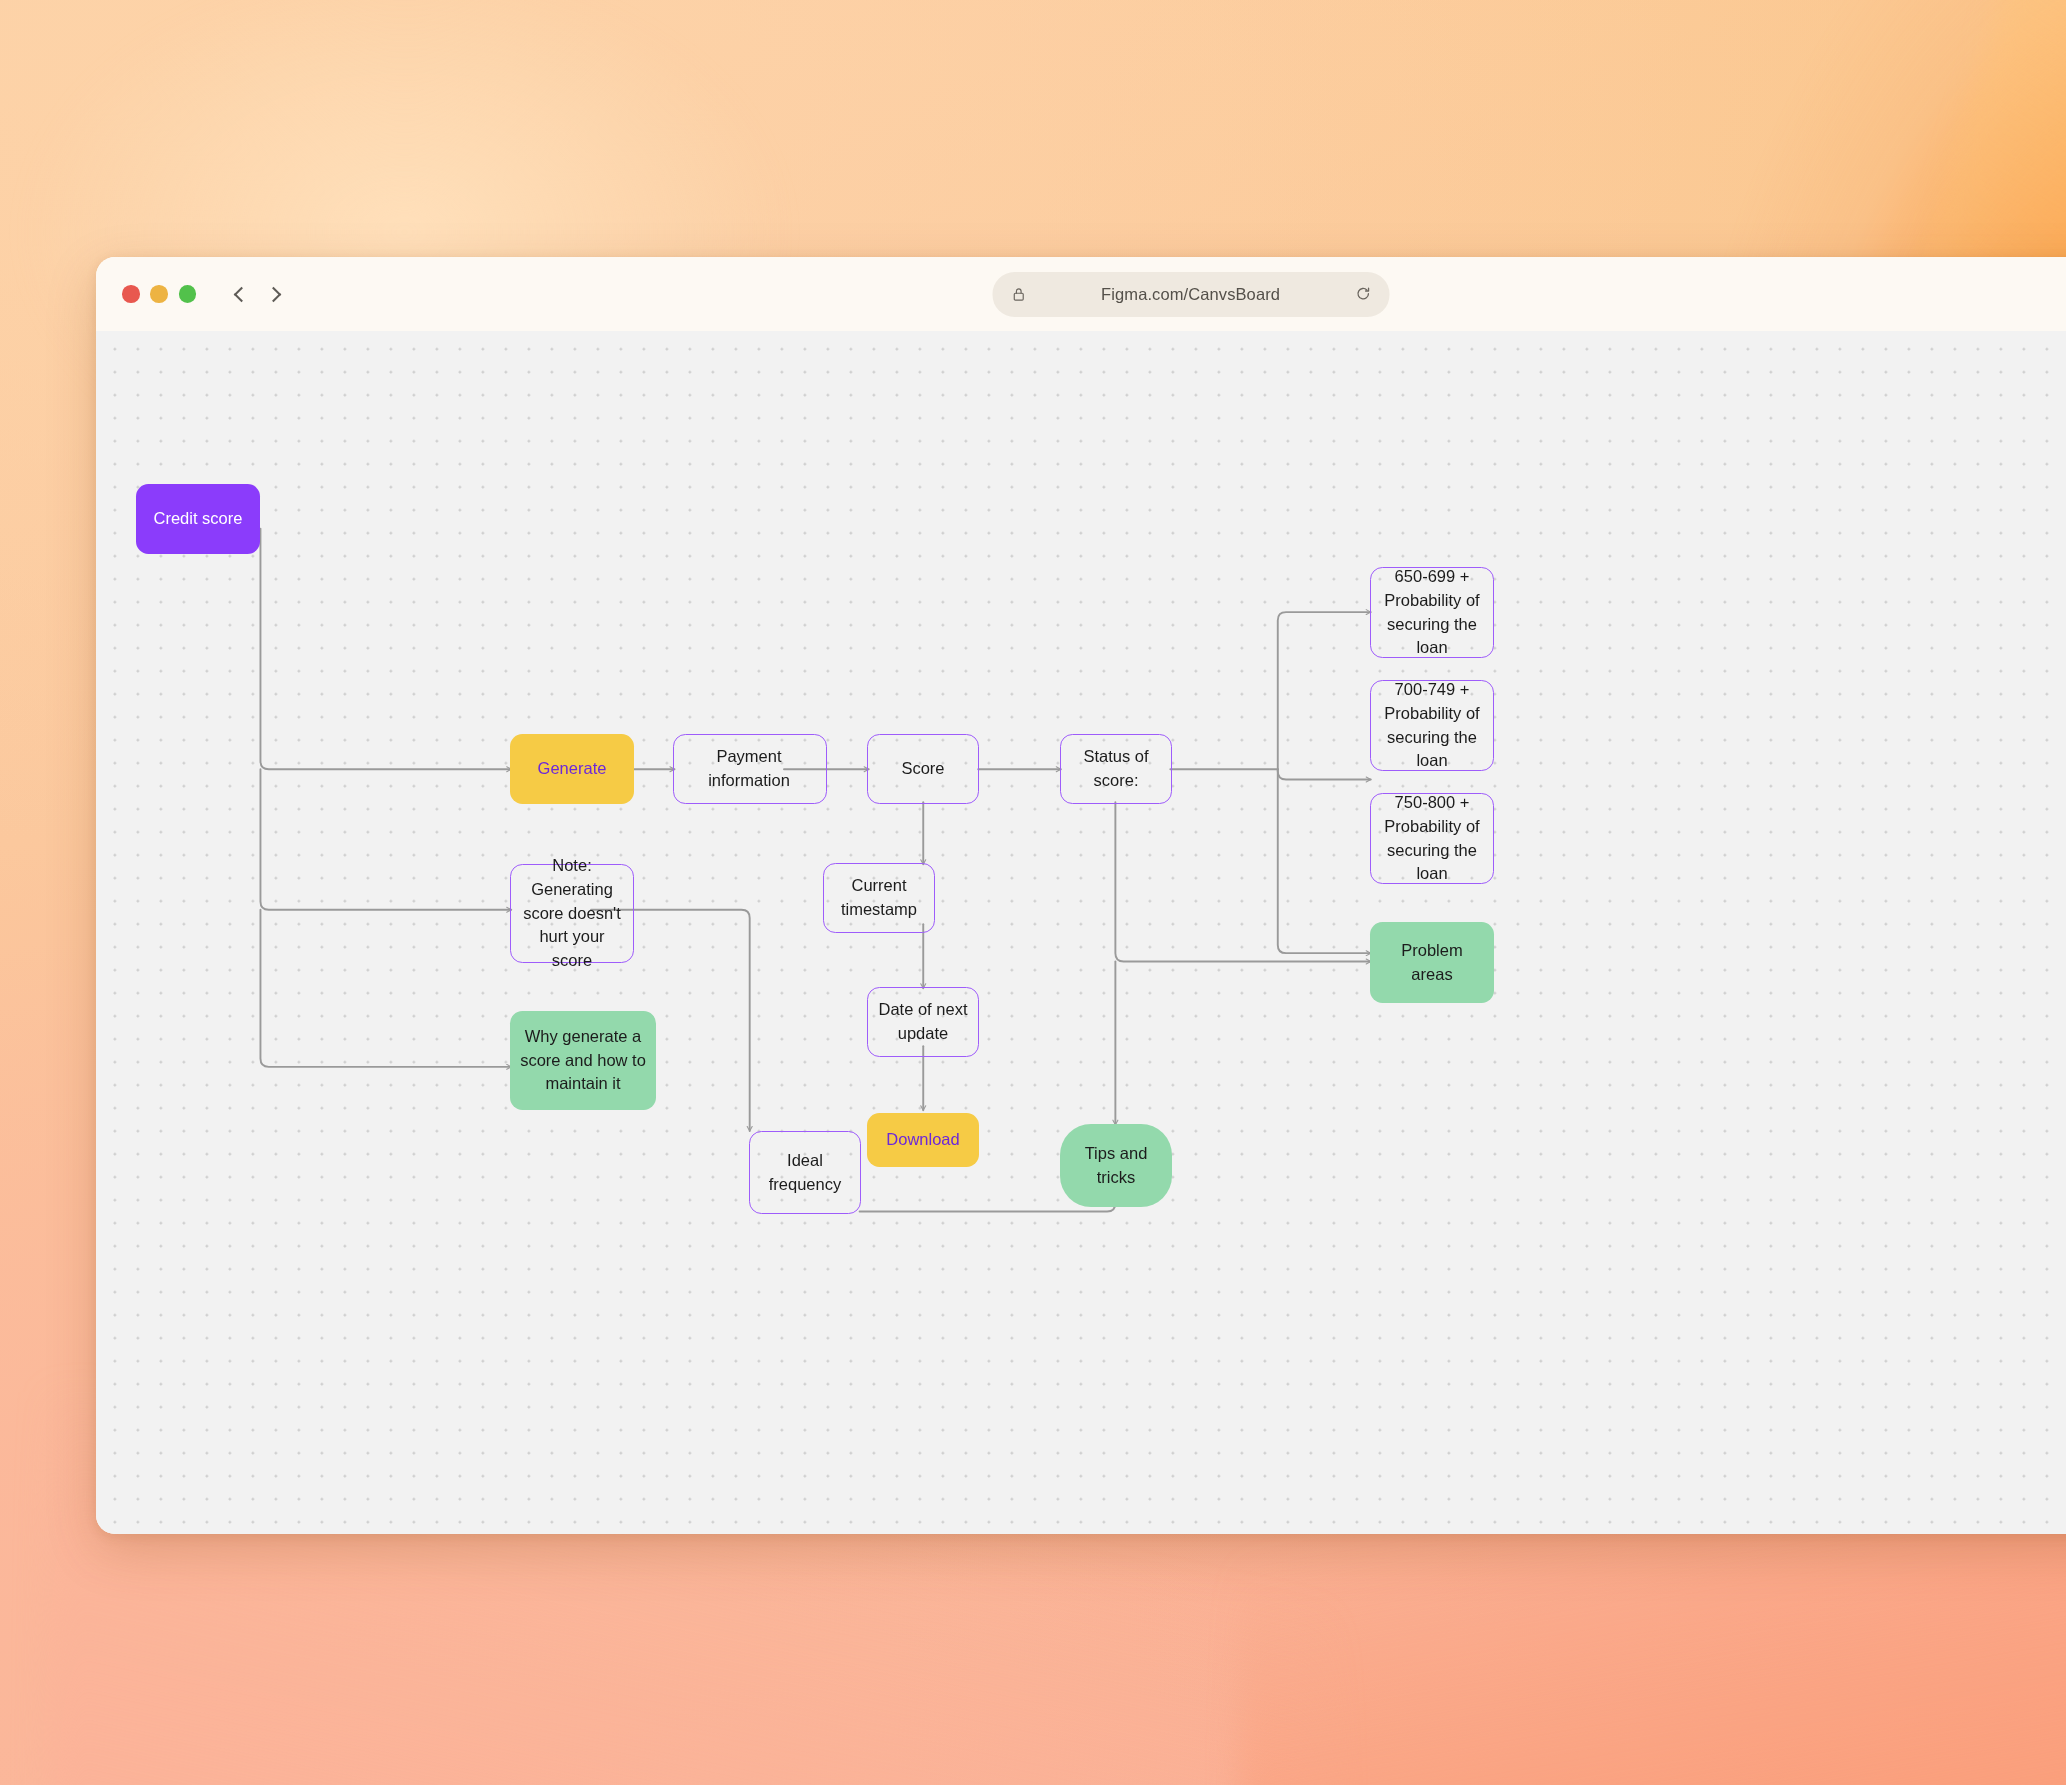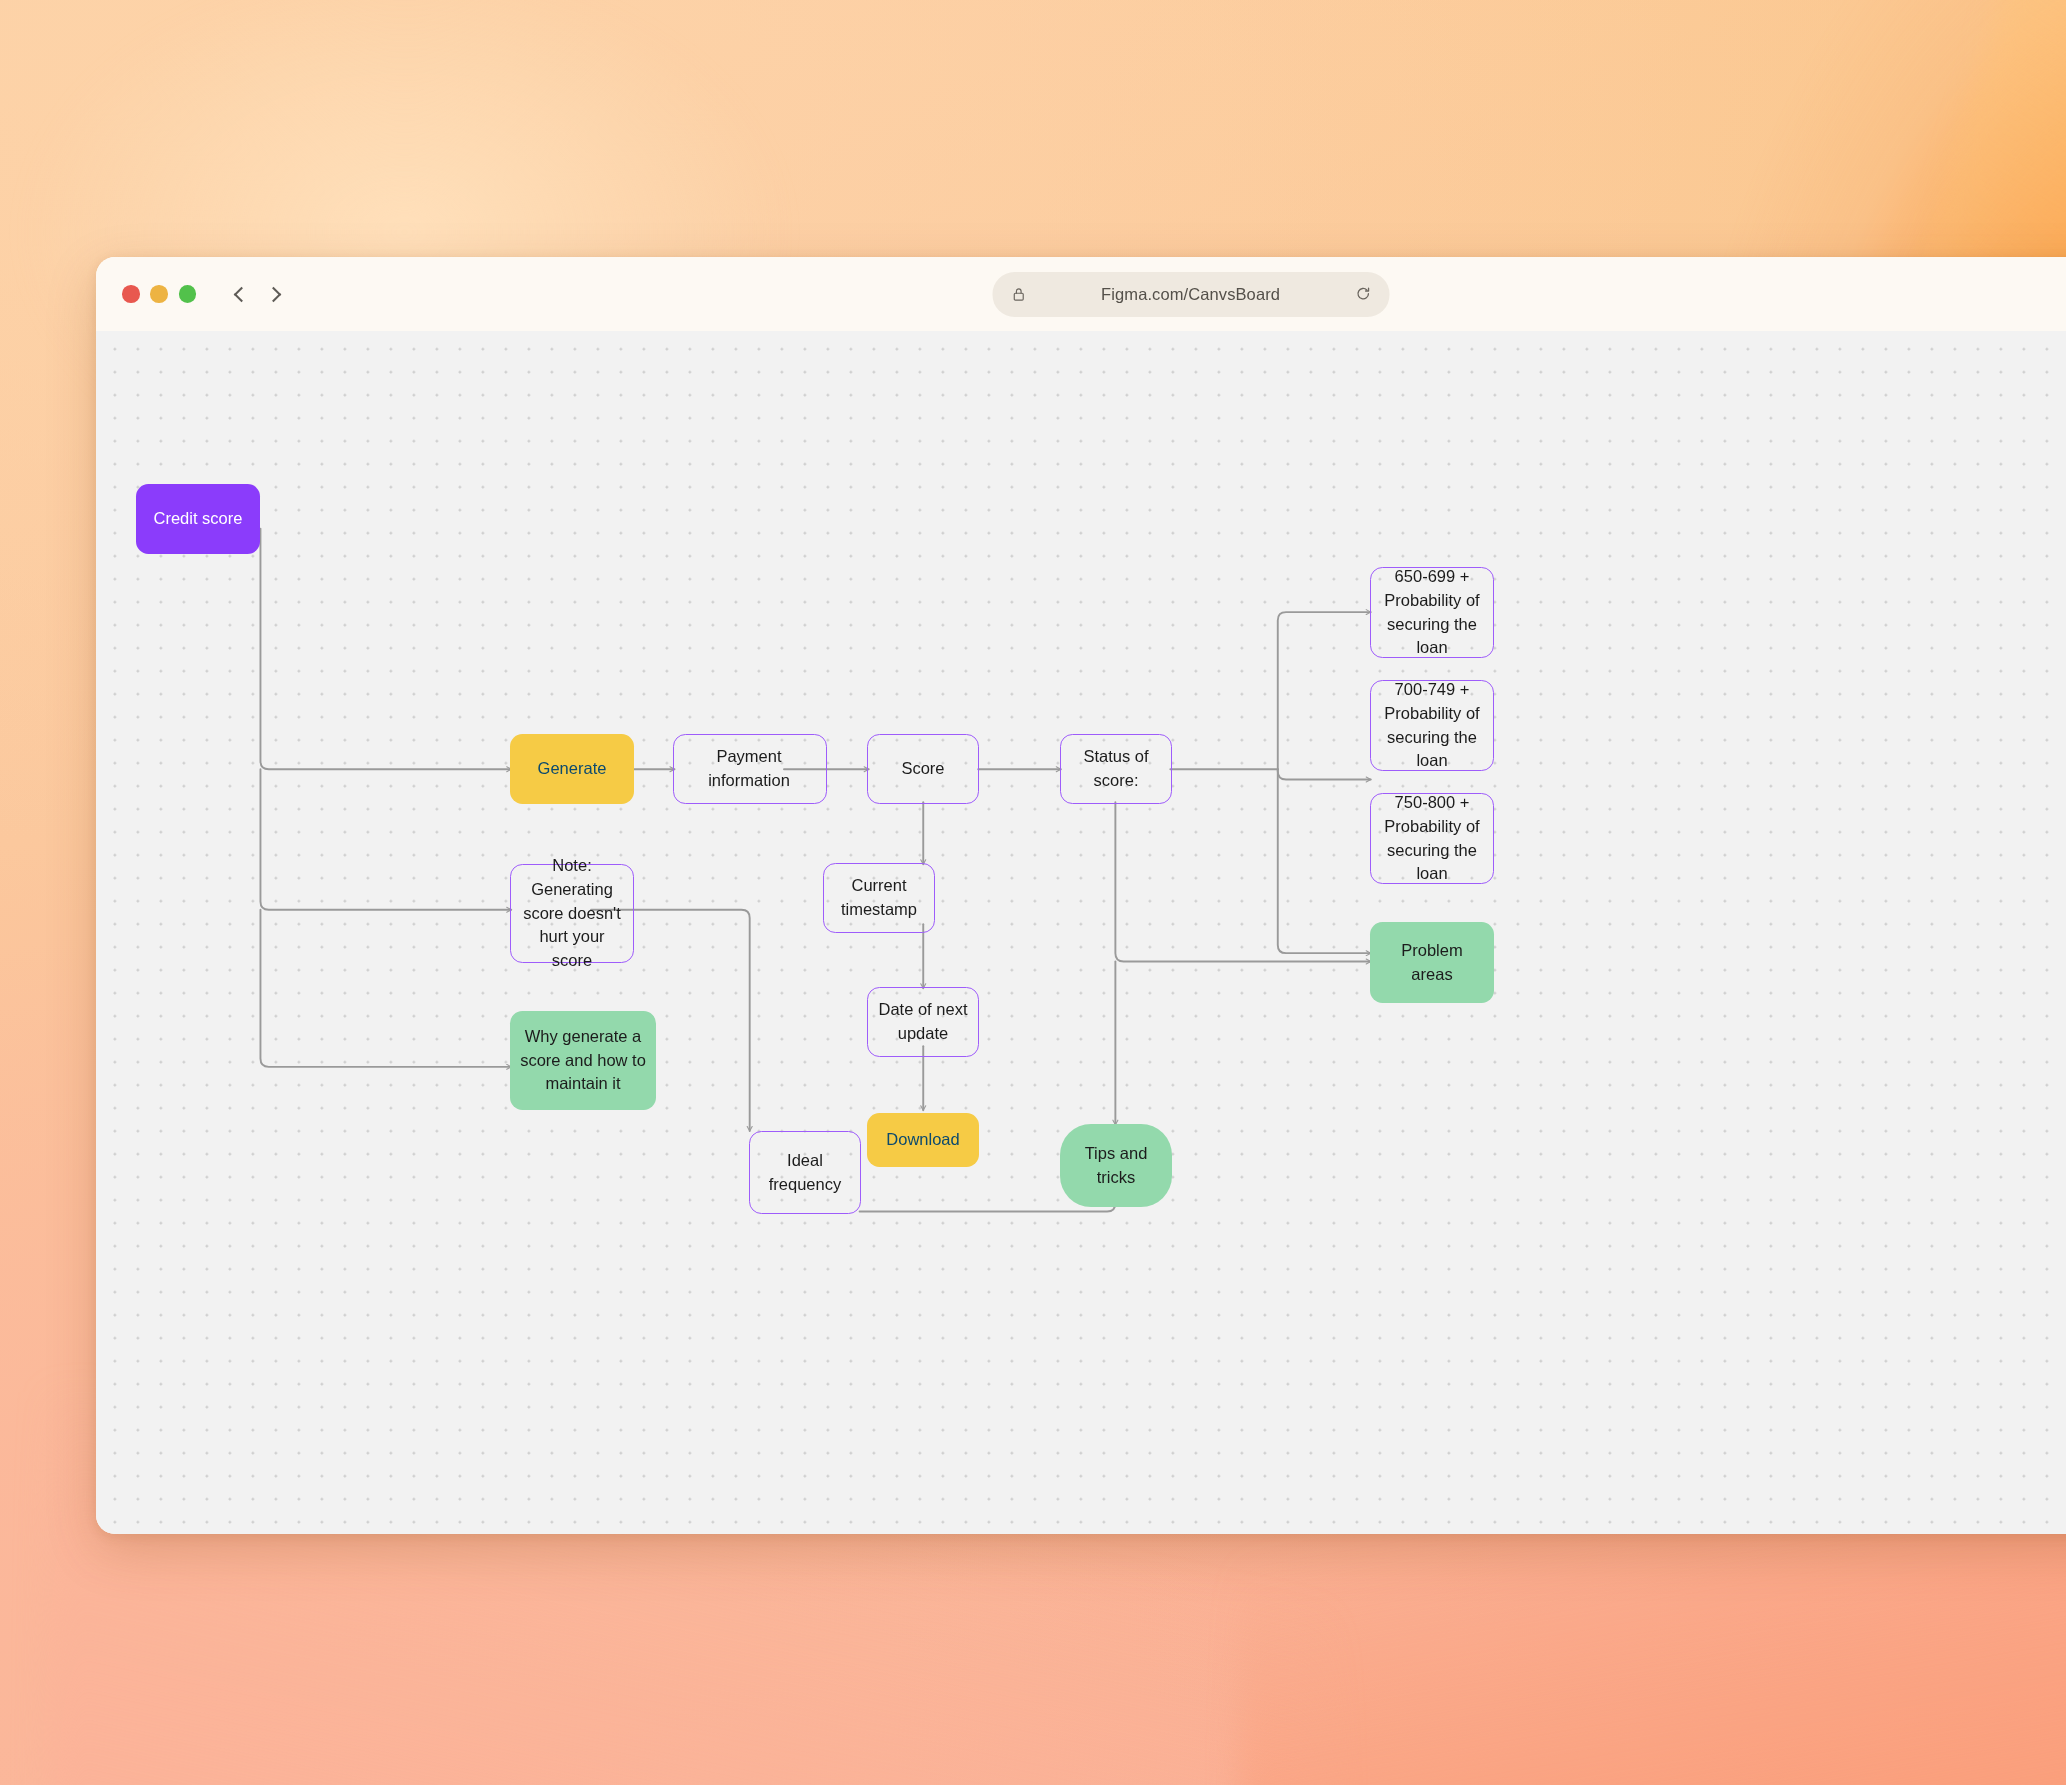--- a/index.html
+++ b/index.html
@@ -117,21 +117,21 @@
     position:absolute;
     border-radius:12.4px;
     display:flex; align-items:center; justify-content:center;
     text-align:center;
     font-size:16.5px;
     line-height:1.45;
     color:#1C1C1C;
     padding:4.1px 9px;
   }
   .node.purple { background:#8B3CFB; color:#FFFFFF; }
-  .node.yellow { background:#F6CB45; color:#0c4a6e; }
+  .node.yellow { background:#F6CB45; color:#6d28d9; }
   .node.green  { background:#93D9AC; color:#1C1C1C; }
   .node.outline{ background:transparent; border:1.4px solid #9E5CFB; }
 
   .annot {
     position:absolute;
     font-size:16px;
     line-height:1.52;
     color:#1C1C1C;
     text-align:left;
   }

